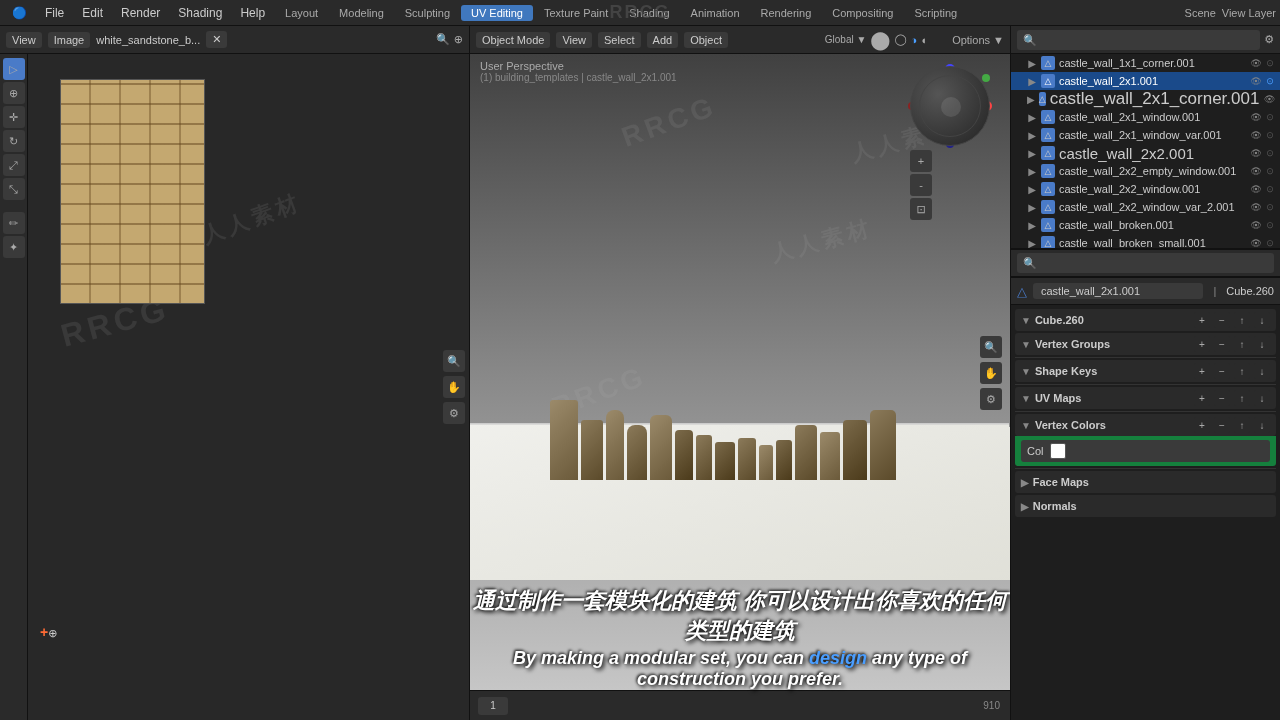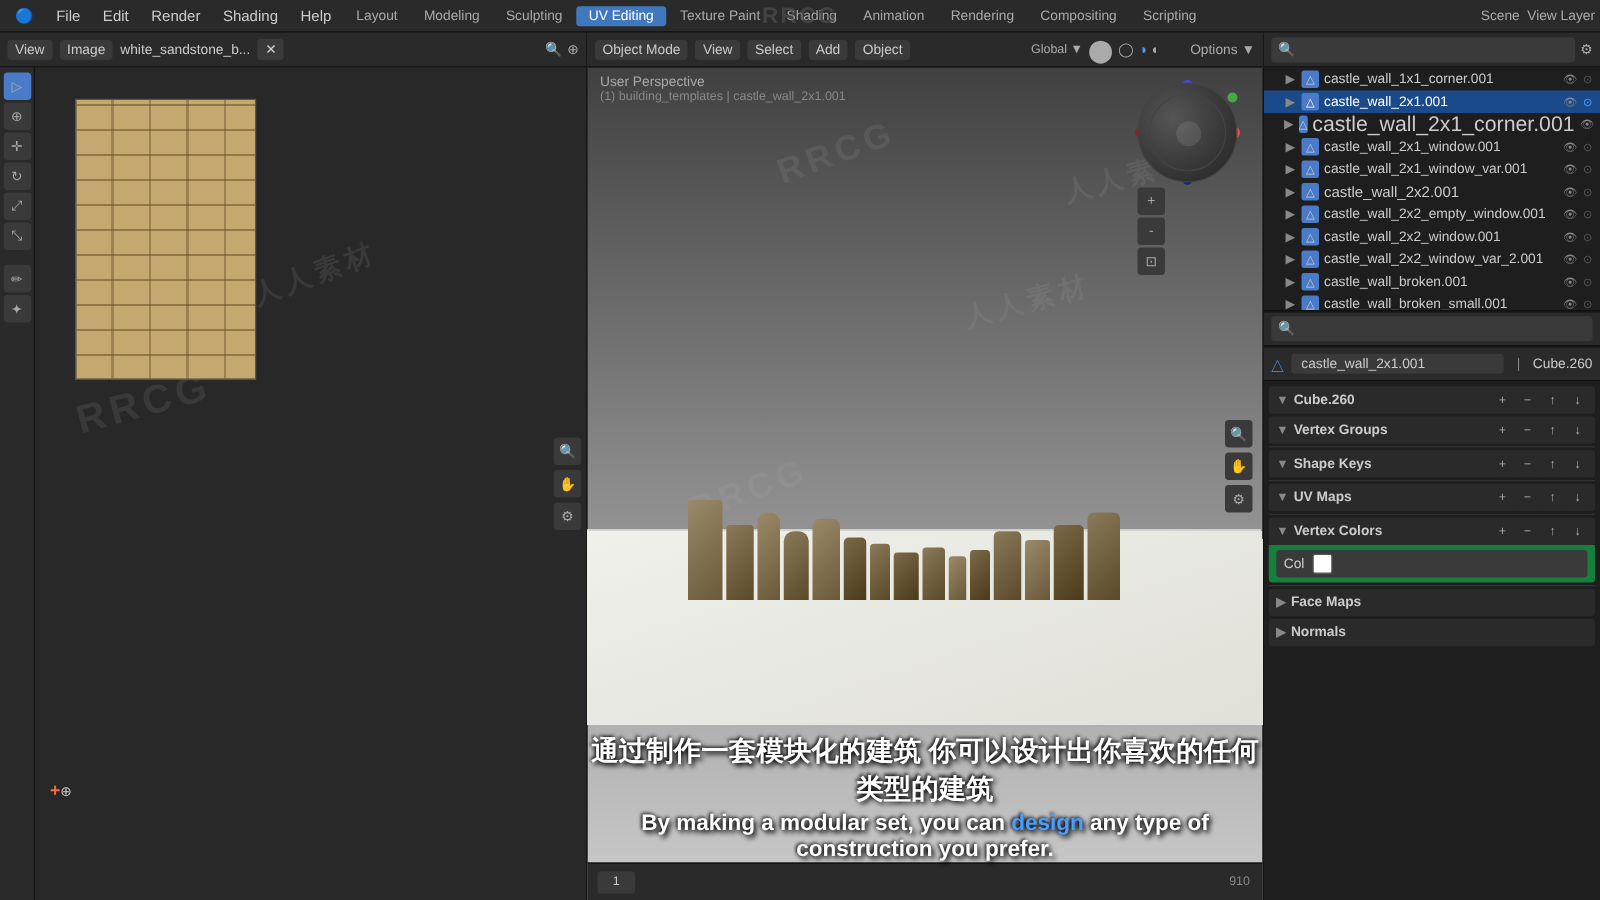--- a/index.html
+++ b/index.html
@@ -435,20 +435,21 @@
 
     
     .subtitles {
       position: absolute;
       bottom: 30px;
       left: 0;
       right: 0;
       text-align: center;
       pointer-events: none;
       z-index: 50;
+      font-style: italic;
     }
     .subtitle-cn {
       font-size: 22px;
       font-weight: bold;
       color: #fff;
       text-shadow: 2px 2px 4px #000, -1px -1px 3px #000;
       margin-bottom: 2px;
     }
     .subtitle-en {
       font-size: 18px;
@@ -740,21 +741,21 @@
             <span class="obj-icon mesh-icon" data-name="obj-icon-4">△</span>
             <span data-name="obj-name-4" style="font-size: 11px;">castle_wall_2x1_window_var.001</span>
             <div class="visibility-icons" data-name="obj-vis-4">
               <span class="vis-icon" data-name="obj-eye-4">👁</span>
               <span class="vis-icon" data-name="obj-sel-4" style="color: rgb(85, 85, 85);">⊙</span>
             </div>
           </div>
           <div class="obj-item obj-item-indent" data-name="object-list-item-5">
             <span class="obj-expand" data-name="obj-expand-5">▶</span>
             <span class="obj-icon mesh-icon" data-name="obj-icon-5">△</span>
-            <span data-name="obj-name-5" style="font-size: 12px;">castle_wall_2x2.001</span>
+            <span data-name="obj-name-5" style="font-size: 15px;">castle_wall_2x2.001</span>
             <div class="visibility-icons" data-name="obj-vis-5">
               <span class="vis-icon" data-name="obj-eye-5">👁</span>
               <span class="vis-icon" data-name="obj-sel-5" style="color: rgb(85, 85, 85);">⊙</span>
             </div>
           </div>
           <div class="obj-item obj-item-indent" data-name="object-list-item-6">
             <span class="obj-expand" data-name="obj-expand-6">▶</span>
             <span class="obj-icon mesh-icon" data-name="obj-icon-6">△</span>
             <span data-name="obj-name-6" style="font-size: 11px;">castle_wall_2x2_empty_window.001</span>
             <div class="visibility-icons" data-name="obj-vis-6">

